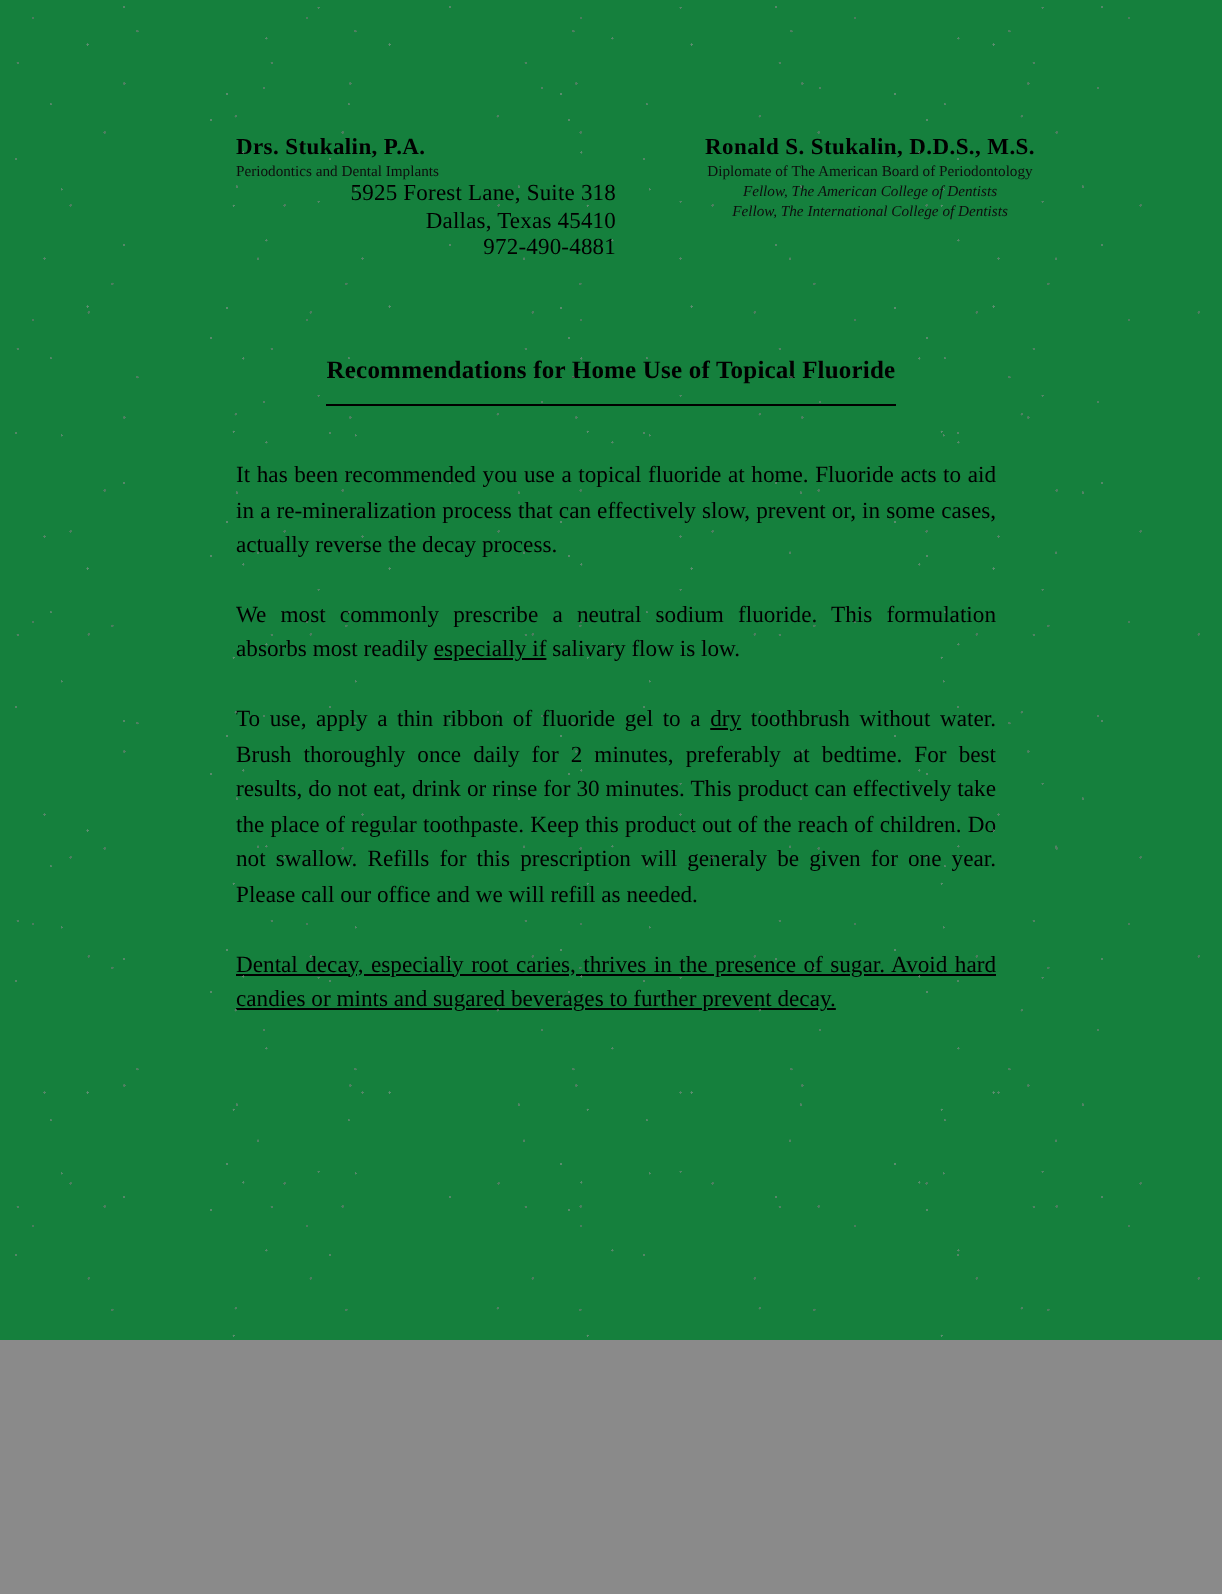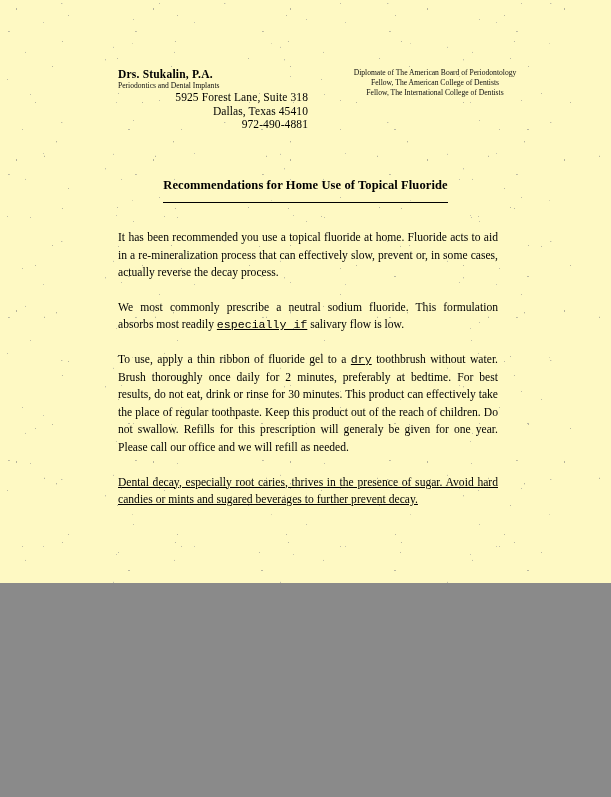--- a/index.html
+++ b/index.html
@@ -3,22 +3,22 @@
 <meta charset="utf-8">
 <style>
   html, body {
     margin: 0;
     padding: 0;
     background: #8a8a8a;
   }
   .page {
     position: relative;
     width: 611px;
-    height: 583px;
-    background: #fef9c3;
+    height: 670px;
+    background: #15803d;
     overflow: hidden;
     font-family: "Liberation Serif", serif;
     color: #000000;
   }
   
   .noise {
     position: absolute;
     inset: 0;
     pointer-events: none;
     opacity: 0.55;
@@ -83,20 +83,21 @@
     white-space: nowrap;
   }
   .doc-sub {
     font-size: 7.6px;
     line-height: 10px;
     white-space: nowrap;
     color: #1a1a1a;
   }
   .doc-sub-italic {
     font-size: 7.6px;
+    font-style: italic;
     line-height: 10px;
     white-space: nowrap;
     color: #1a1a1a;
   }
   .addr-line {
     font-size: 11.5px;
     line-height: 13.5px;
     white-space: nowrap;
     letter-spacing: 0.1px;
     text-align: right;
@@ -125,21 +126,21 @@
     font-size: 11.6px;
     line-height: 17.6px;
     text-align: justify;
   }
   .para {
     margin: 16px 0 17px 0;
     text-align: justify;
     text-justify: inter-word;
   }
   .para:last-child { margin-bottom: 0; text-decoration: underline; }
-  .u { text-decoration: underline; font-family: Liberation Mono, monospace; }
+  .u { text-decoration: underline; }
   
   .page .letterhead, .page .doc-title, .page .body-block {
     filter: contrast(1.12) brightness(0.97);
   }
 </style>
 </head>
 <body>
 
 <div class="page">
 
@@ -147,20 +148,21 @@
 
     <div class="lh-left">
       <div class="doc-name">Drs. Stukalin, P.A.</div>
       <div class="doc-sub">Periodontics and Dental Implants</div>
       <div class="addr-line">5925 Forest Lane, Suite 318</div>
       <div class="addr-line">Dallas, Texas 45410</div>
       <div class="addr-line">972-490-4881</div>
     </div>
 
     <div class="lh-right">
+      <div class="doc-name">Ronald S. Stukalin, D.D.S., M.S.</div>
       <div class="doc-sub">Diplomate of The American Board of Periodontology</div>
       <div class="doc-sub-italic">Fellow, The American College of Dentists</div>
       <div class="doc-sub-italic">Fellow, The International College of Dentists</div>
     </div>
 
   </div>
 
   <div class="doc-title">
     <span>Recommendations for Home Use of Topical Fluoride</span>
   </div>

